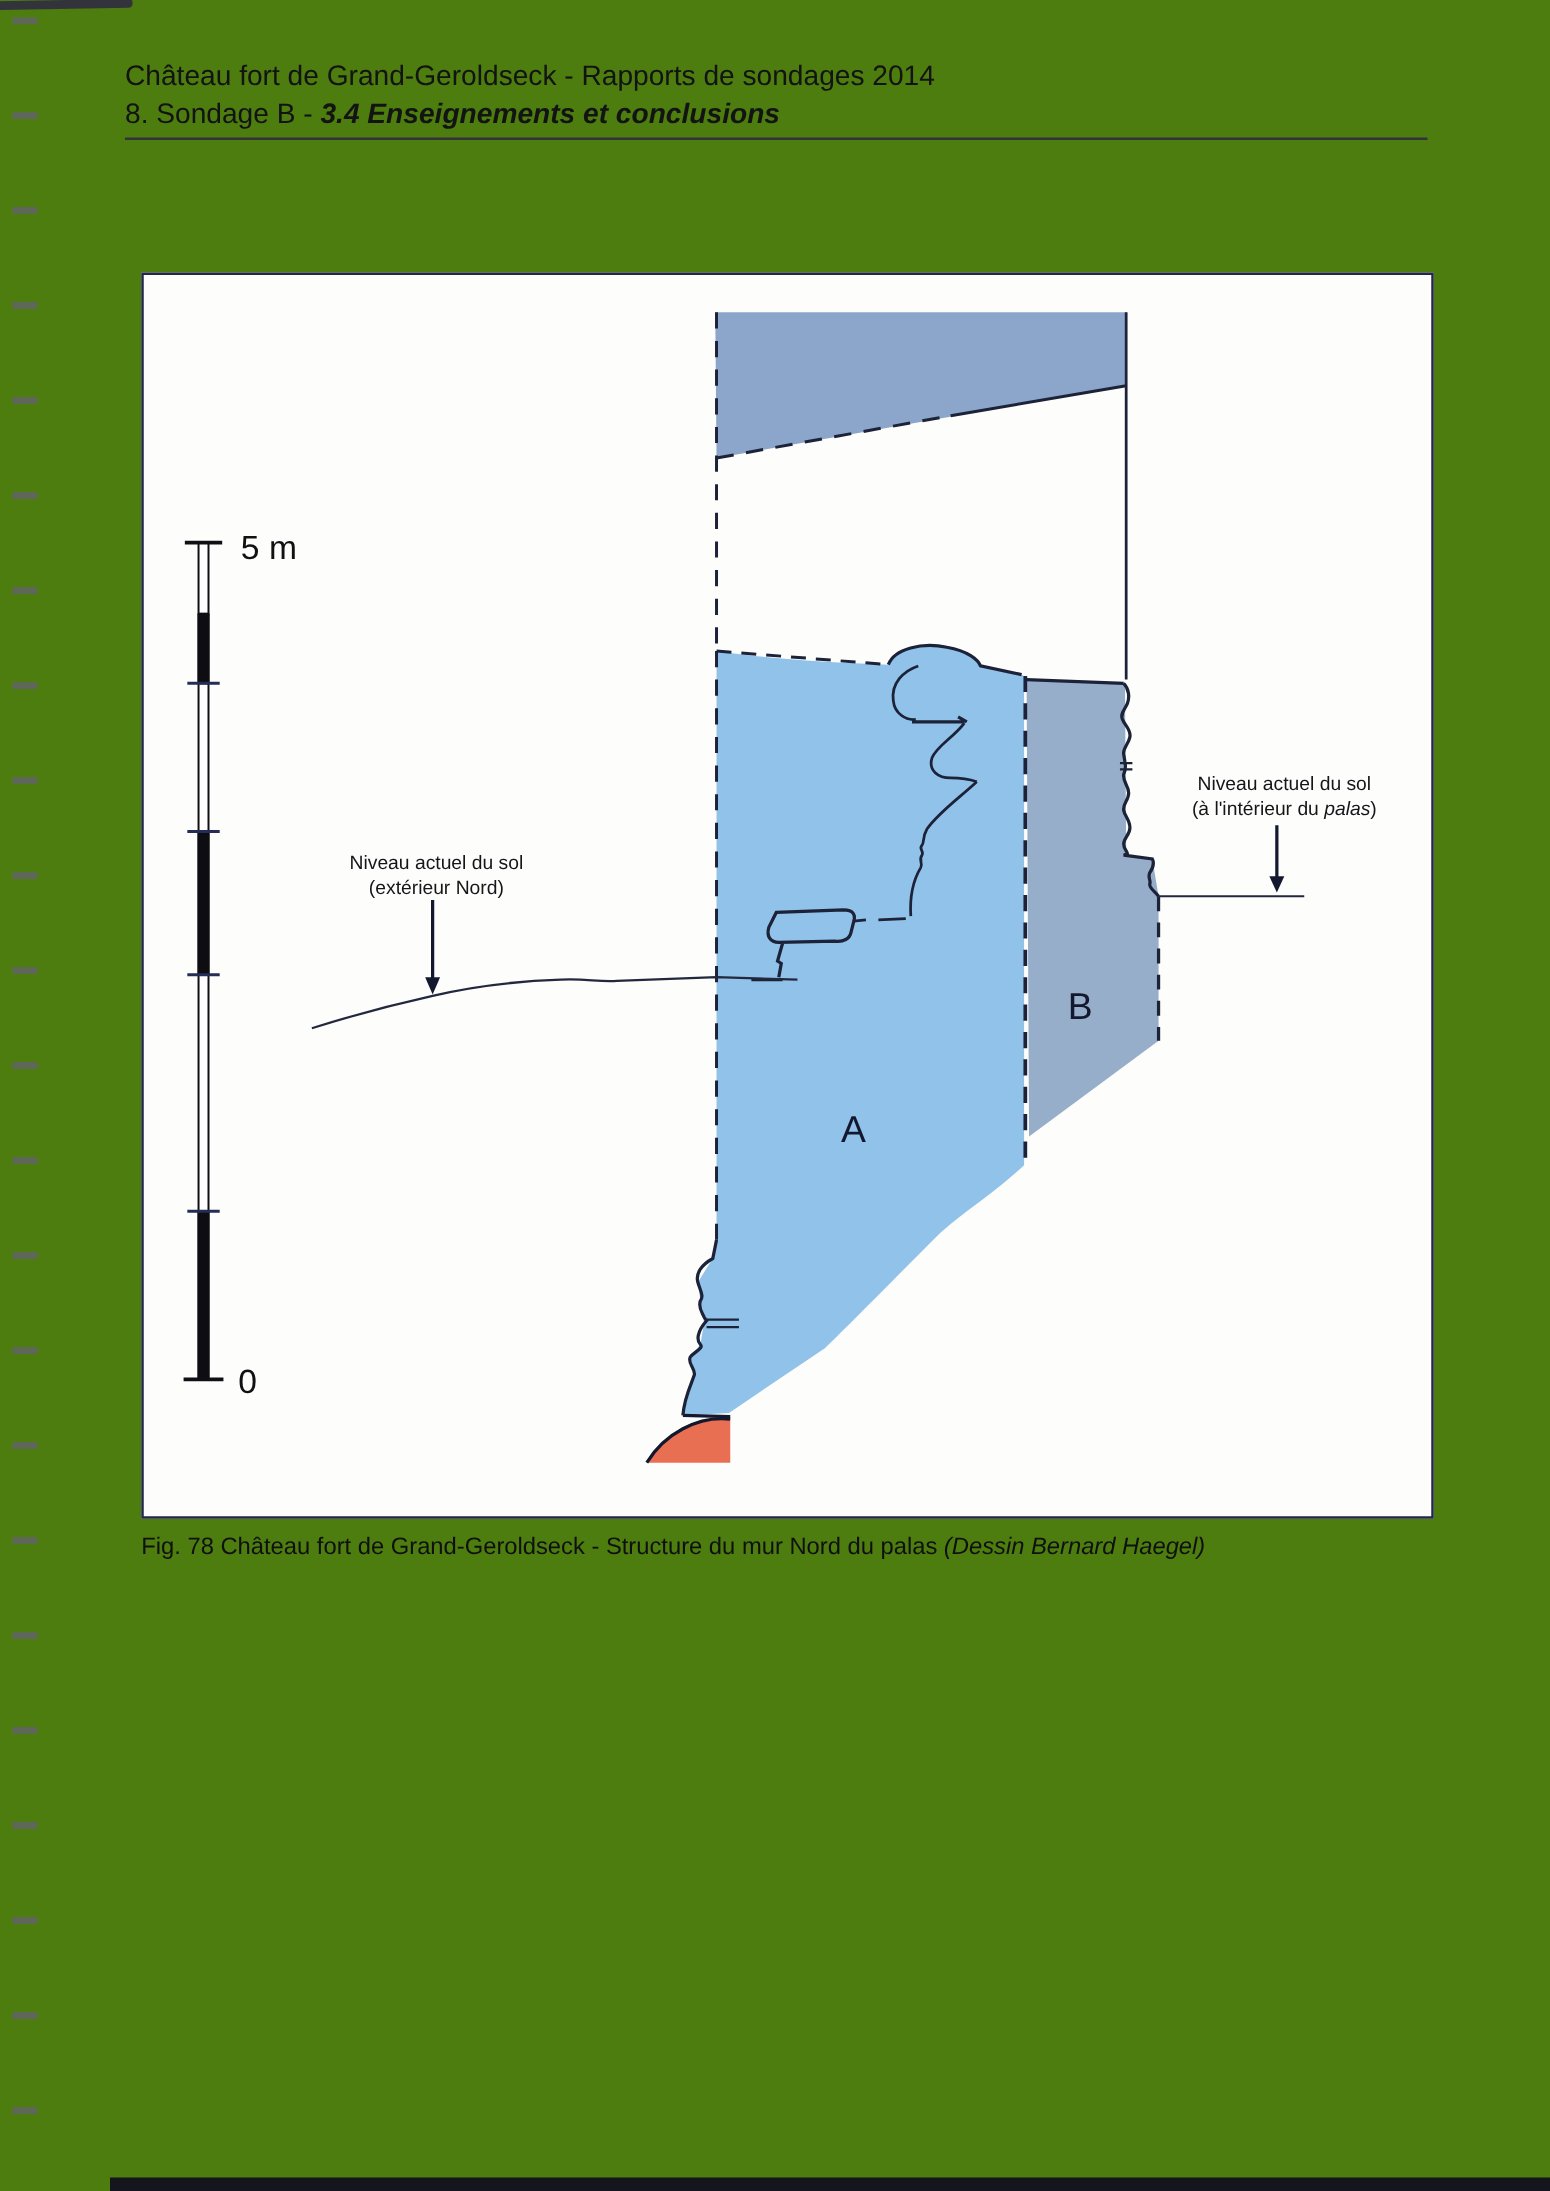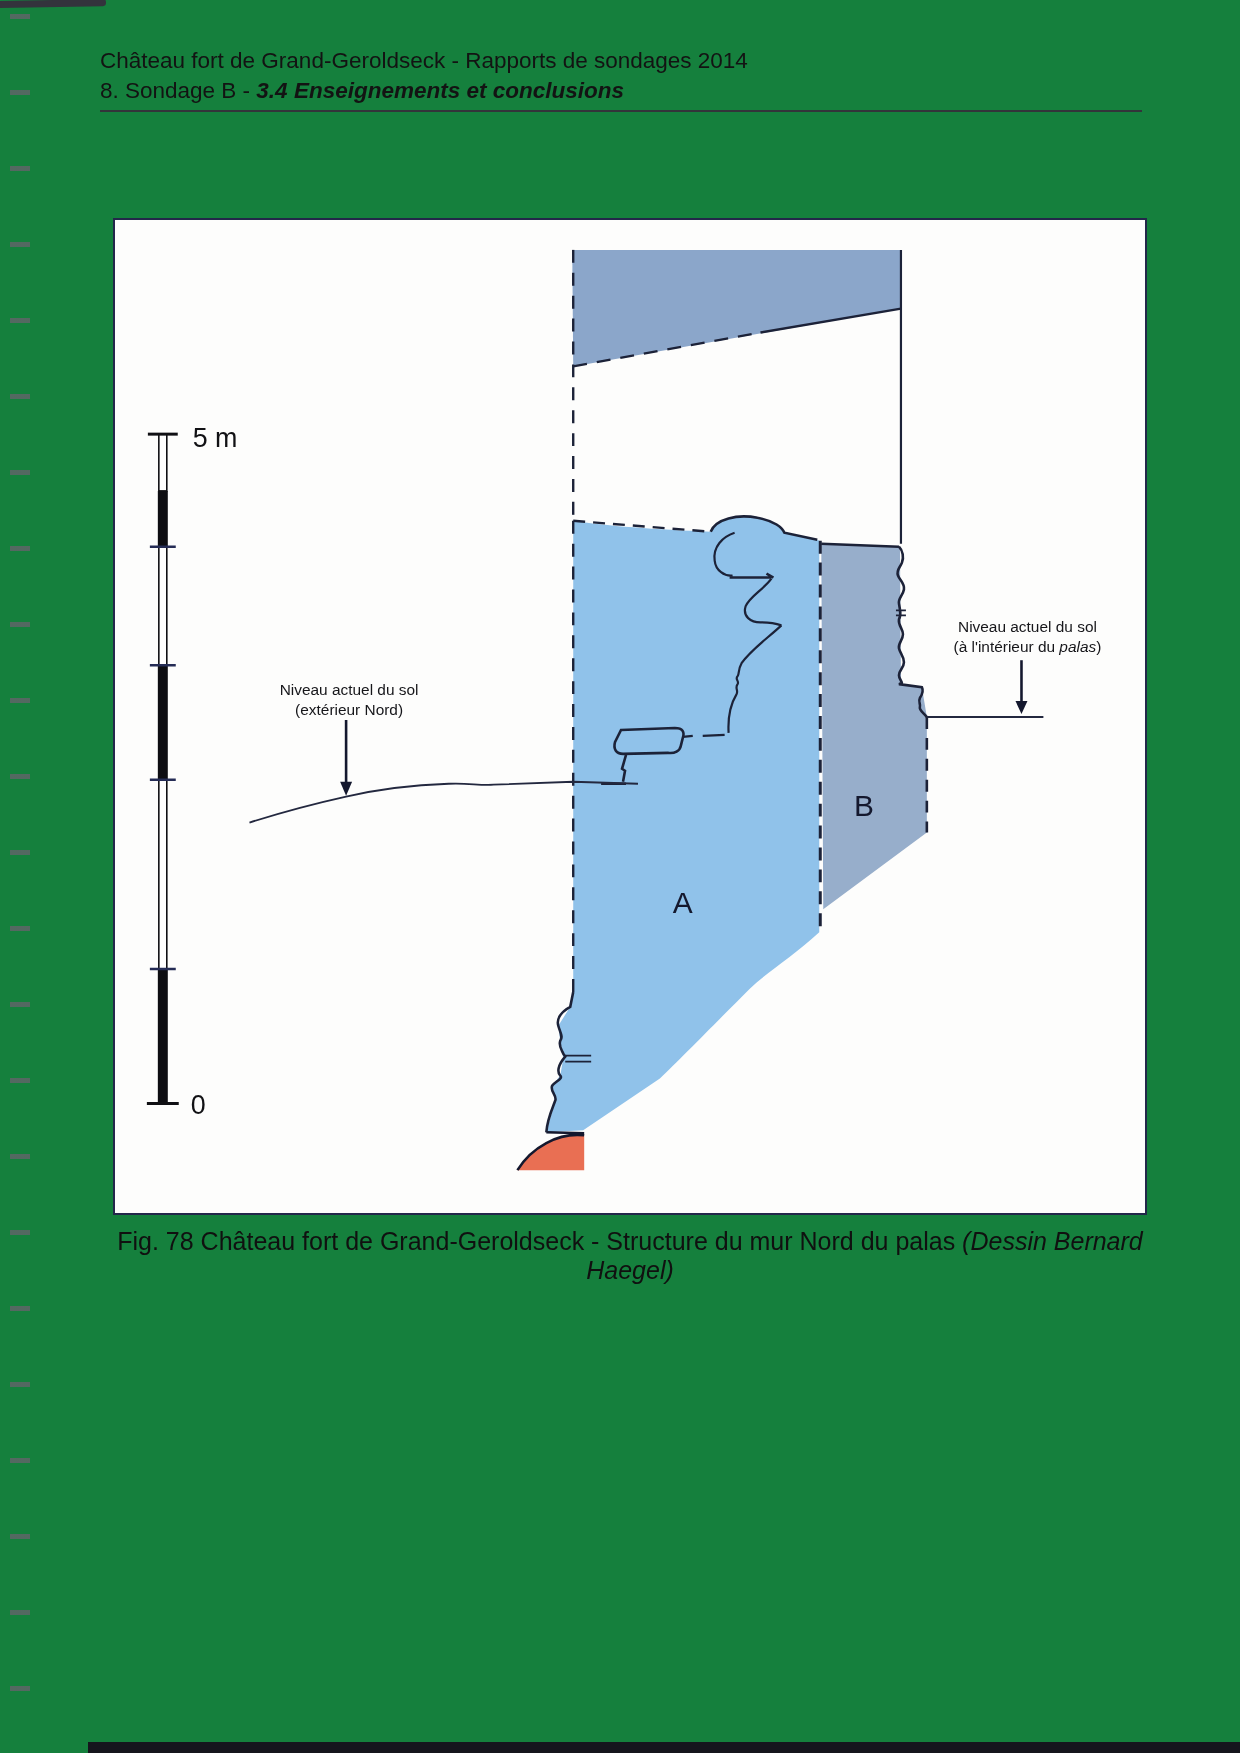--- a/index.html
+++ b/index.html
@@ -1,36 +1,36 @@
 <!DOCTYPE html>
 <html><head>
 <meta charset="utf-8">
 <style>
   html,body{margin:0;padding:0;background:#e8e8e6;}
-  #page{position:relative;width:1240px;height:1753px;background:#15803d;overflow:hidden;
+  #page{position:relative;width:1240px;height:1753px;background:#4d7c0f;overflow:hidden;
         font-family:"Liberation Sans",sans-serif;color:#161616;}
   
   #binding-strip{position:absolute;left:10px;top:14px;width:20px;height:1700px;
      background:repeating-linear-gradient(180deg,#63636a 0 5px,rgba(0,0,0,0) 5px 76px);
      opacity:.8;}
   #top-smudge{position:absolute;left:0;top:0;width:106px;height:7px;background:#33333c;
      border-radius:0 3px 3px 0;transform:skewY(-1deg);}
   #bottom-band{position:absolute;left:88px;top:1742px;width:1152px;height:11px;background:#15151d;}
   
   #header{position:absolute;left:100px;top:46px;width:1050px;line-height:1.32;}
   #header .h-line{font-size:22.5px;color:#131313;}
   #header .emph{font-weight:bold;font-style:italic;text-align:center;}
   #header-rule{position:absolute;left:100px;top:110px;width:1042px;height:2px;background:#33343a;}
   
   #figure-box{position:absolute;left:113px;top:218px;width:1034px;height:997px;
      border:2px solid #23274a;box-sizing:border-box;background:#fdfdfc;}
   #figure-box svg{display:block;width:100%;height:100%;}
   
-  #caption{position:absolute;left:113px;top:1227px;width:1034px;text-align:center;
-     font-size:25px;color:#101010;}
+  #caption{position:absolute;left:113px;top:1227px;width:1034px;
+     font-size:19px;color:#101010;}
   #caption .cap-italic{font-style:italic;}
   svg text{font-family:"Liberation Sans",sans-serif;}
 </style>
 </head>
 <body>
 
 <div id="page">
 
   <div id="top-smudge"></div>
   <div id="binding-strip"></div>

